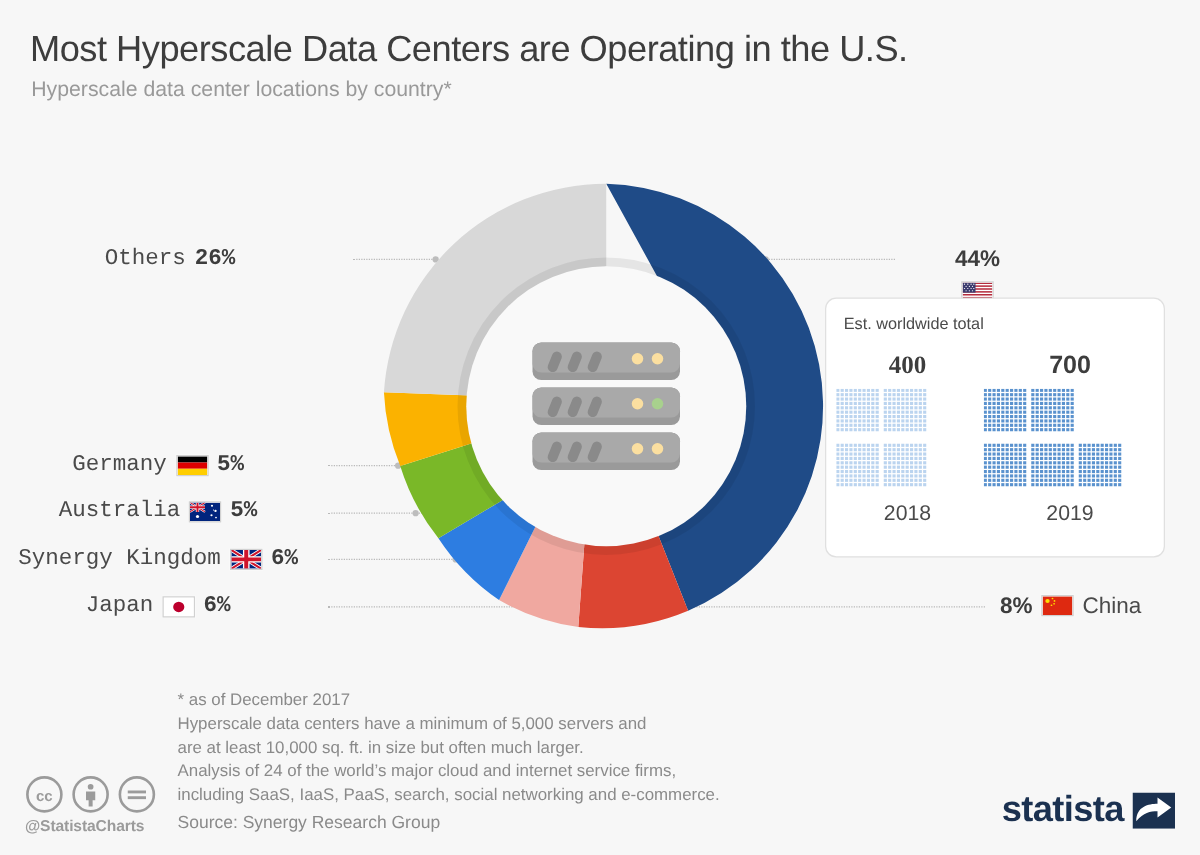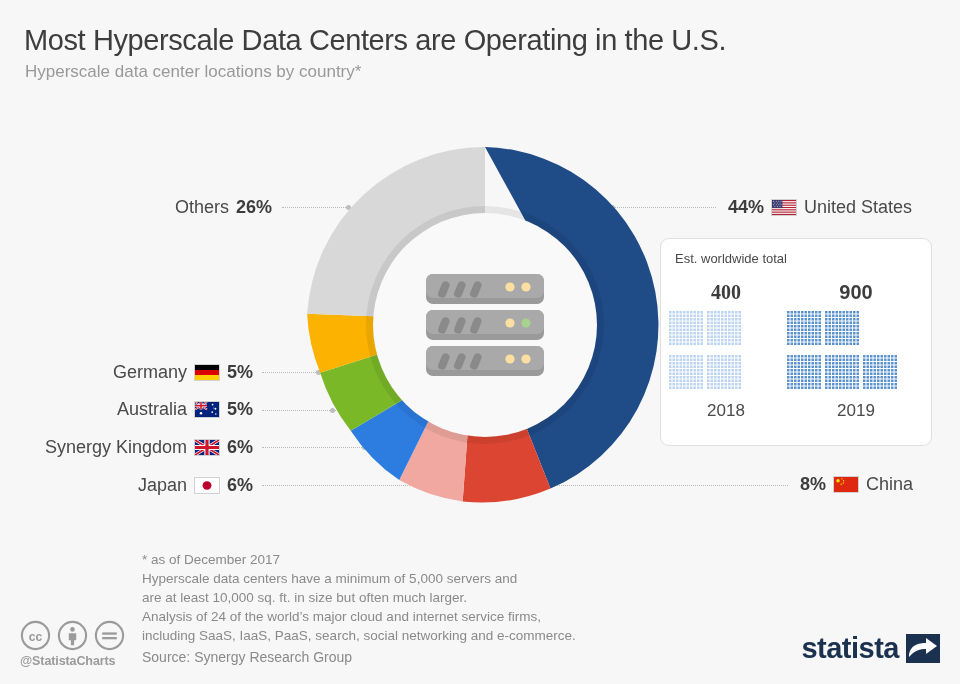--- a/index.html
+++ b/index.html
@@ -37,21 +37,21 @@
     background: #BDBDBD;
   }
 
   
   .lbl {
     position: absolute; display: flex; align-items: center; gap: 7px;
     font-size: 18px; color: #4A4A4A; white-space: nowrap;
   }
   .lbl .name { font-weight: normal; }
   .lbl .pct { font-weight: bold; color: #3D3D3D; }
-  .lbl-left { justify-content: flex-end; }
+  .lbl-left { justify-content: center; font-family: Liberation Mono, monospace; }
 
   
   .flag {
     width: 26px; height: 17px; display: inline-block;
     position: relative; overflow: hidden;
     border: 1px solid rgba(0,0,0,0.18);
     background: #fff; flex: none;
     box-shadow: 0 0 0 0.5px rgba(255,255,255,0.5);
   }
   .flag svg { display: block; width: 100%; height: 100%; }
@@ -255,21 +255,21 @@
     <span class="name">Japan</span>
     <span class="flag">
       <svg viewBox="0 0 30 20" preserveAspectRatio="none">
         <rect width="30" height="20" fill="#FFFFFF"></rect>
         <circle cx="15" cy="10" r="5.6" fill="#BC002D"></circle>
       </svg>
     </span>
     <span class="pct">6%</span>
   </div>
 
-  <div class="lbl" style="left:728px; top:197px;">
+  <div class="lbl" style="left:728px; top:197px;flex-direction:column;">
     <span class="pct">44%</span>
     <span class="flag">
       <svg viewBox="0 0 30 20" preserveAspectRatio="none">
         <rect width="30" height="20" fill="#FFFFFF"></rect>
         <g fill="#B22234">
           <rect y="0" width="30" height="1.54"></rect>
           <rect y="3.08" width="30" height="1.54"></rect>
           <rect y="6.16" width="30" height="1.54"></rect>
           <rect y="9.24" width="30" height="1.54"></rect>
           <rect y="12.32" width="30" height="1.54"></rect>
@@ -312,21 +312,21 @@
         </g>
       </svg>
     </span>
     <span class="name">China</span>
   </div>
 
   <div id="inset">
     <div id="inset-title">Est. worldwide total</div>
 
     <div class="total-num" id="total-2018-num">400</div>
-    <div class="total-num" id="total-2019-num">900</div>
+    <div class="total-num" id="total-2019-num">700</div>
 
     <svg class="dotgrid" id="grid-2018" width="114" height="86" viewBox="0 0 114 86">
       <g id="g2018">
           <rect x="0.00" y="0.00" width="2.5" height="2.5" fill="#BBD4EF"></rect>
           <rect x="3.50" y="0.00" width="2.5" height="2.5" fill="#BBD4EF"></rect>
           <rect x="7.00" y="0.00" width="2.5" height="2.5" fill="#BBD4EF"></rect>
           <rect x="10.50" y="0.00" width="2.5" height="2.5" fill="#BBD4EF"></rect>
           <rect x="14.00" y="0.00" width="2.5" height="2.5" fill="#BBD4EF"></rect>
           <rect x="17.50" y="0.00" width="2.5" height="2.5" fill="#BBD4EF"></rect>
           <rect x="21.00" y="0.00" width="2.5" height="2.5" fill="#BBD4EF"></rect>

